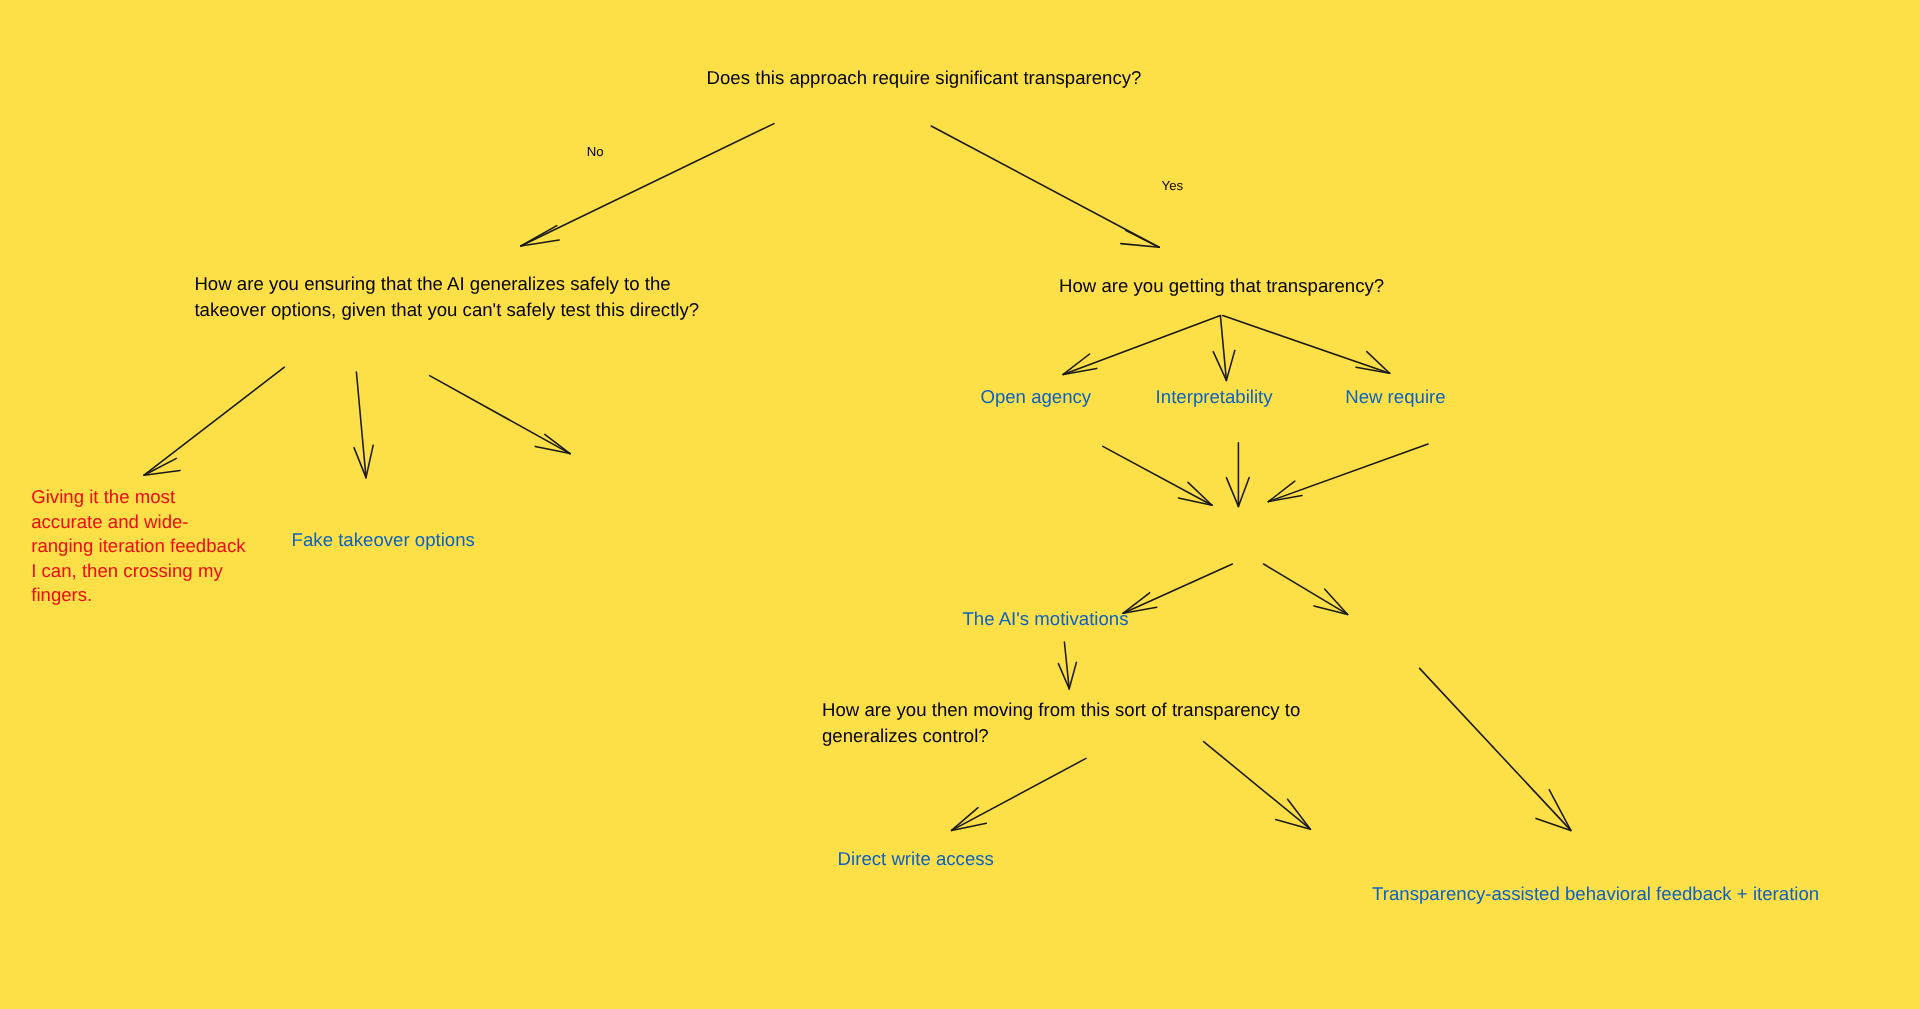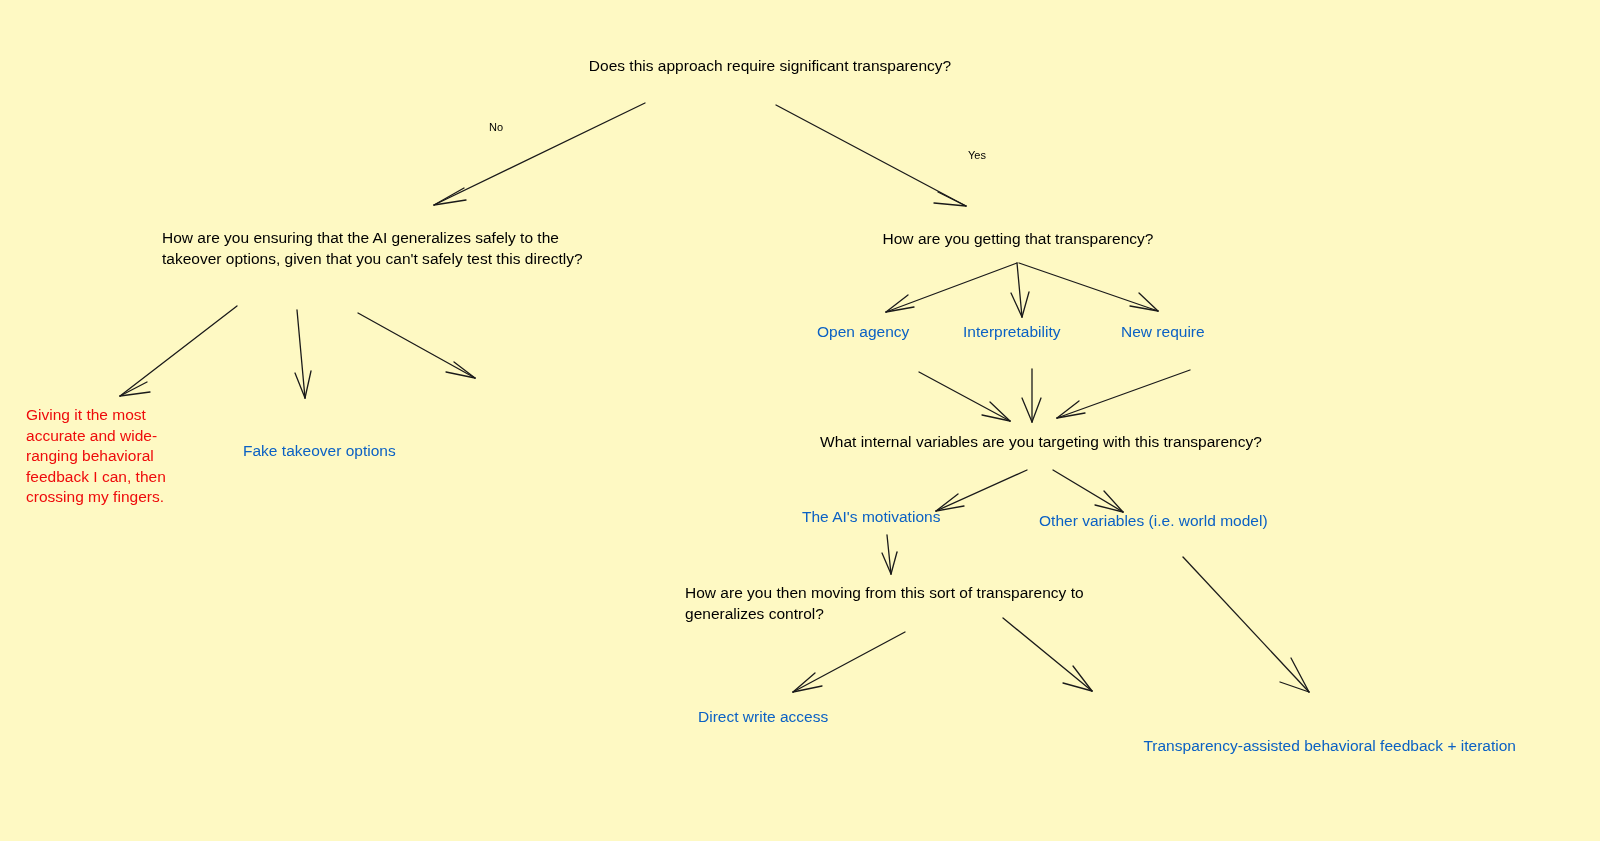--- a/index.html
+++ b/index.html
@@ -9,21 +9,21 @@
     background: #ffffff;
   }
   body {
     font-family: "Liberation Sans", sans-serif;
     color: #000000;
   }
   #canvas {
     position: relative;
     width: 1600px;
     height: 841px;
-    background: #fef9c3;
+    background: #fde047;
     overflow: hidden;
   }
   #edges {
     position: absolute;
     left: 0;
     top: 0;
     width: 1600px;
     height: 841px;
     pointer-events: none;
   }
@@ -167,38 +167,36 @@
   </svg>
 
   <div class="node q center" style="left:460px; top:56px; width:620px;">Does this approach require significant transparency?</div>
 
   <div class="edge-label" style="left:489px; top:117px;">No</div>
 
   <div class="edge-label" style="left:968px; top:145px;">Yes</div>
 
   <div class="node q" style="left:162px; top:228px; width:432px;">How are you ensuring that the AI generalizes safely to the takeover options, given that you can't safely test this directly?</div>
 
-  <div class="node ans-red" style="left:26px; top:405px; width:180px;">Giving it the most accurate and wide-ranging behavioral feedback I can, then crossing my fingers.</div>
+  <div class="node ans-red" style="left:26px; top:405px; width:180px;">Giving it the most accurate and wide-ranging iteration feedback I can, then crossing my fingers.</div>
 
   <div class="node ans-blue" style="left:243px; top:441px; width:190px;">Fake takeover options</div>
 
 
   <div class="node q center" style="left:812px; top:229px; width:412px;">How are you getting that transparency?</div>
 
   <div class="node ans-blue" style="left:817px; top:322px; width:110px;">Open agency</div>
 
   <div class="node ans-blue" style="left:963px; top:322px; width:130px;">Interpretability</div>
 
   <div class="node ans-blue" style="left:1121px; top:322px; width:130px;">New require</div>
 
-  <div class="node q center" style="left:786px; top:432px; width:510px;">What internal variables are you targeting with this transparency?</div>
 
   <div class="node ans-blue" style="left:802px; top:507px; width:172px;">The AI's motivations</div>
 
-  <div class="node ans-blue" style="left:1039px; top:511px; width:270px;">Other variables (i.e. world model)</div>
 
   <div class="node q" style="left:685px; top:583px; width:470px;">How are you then moving from this sort of transparency to generalizes control?</div>
 
   <div class="node ans-blue" style="left:698px; top:707px; width:170px;">Direct write access</div>
 
   <div class="node ans-blue" style="left:1076px; top:736px; width:440px;text-align:right;">Transparency-assisted behavioral feedback + iteration</div>
 
 </div>
 
 </body></html>

